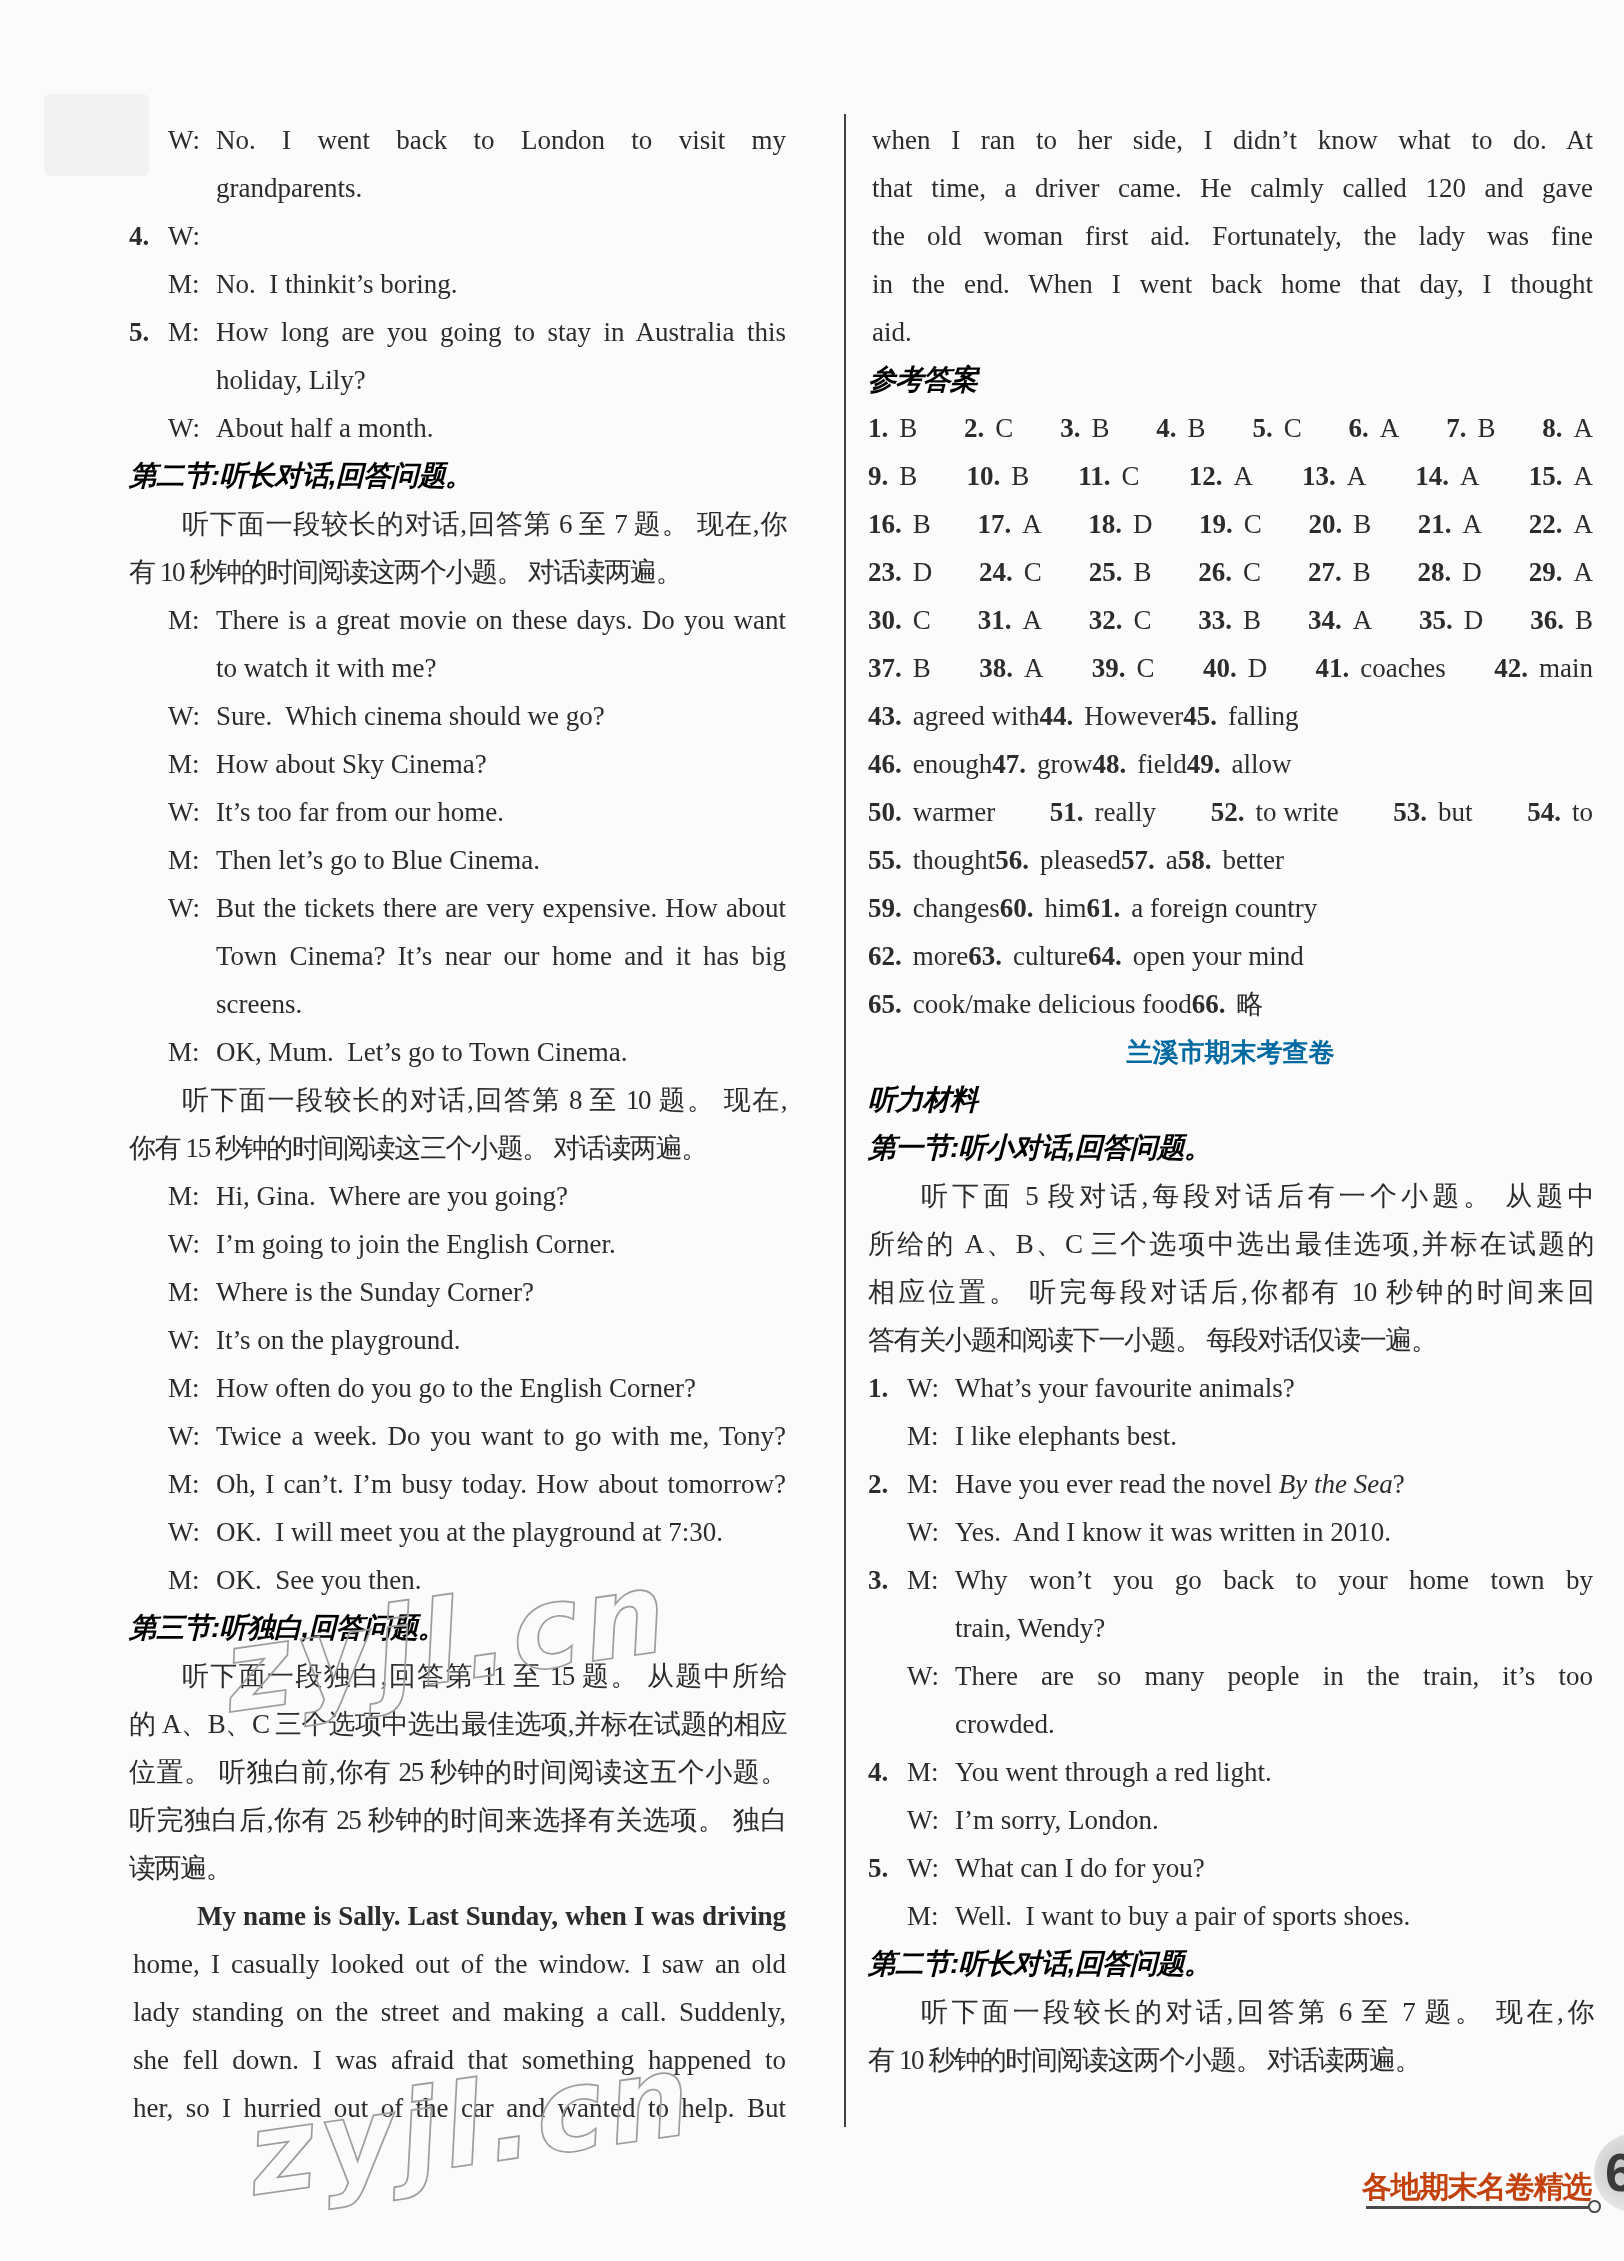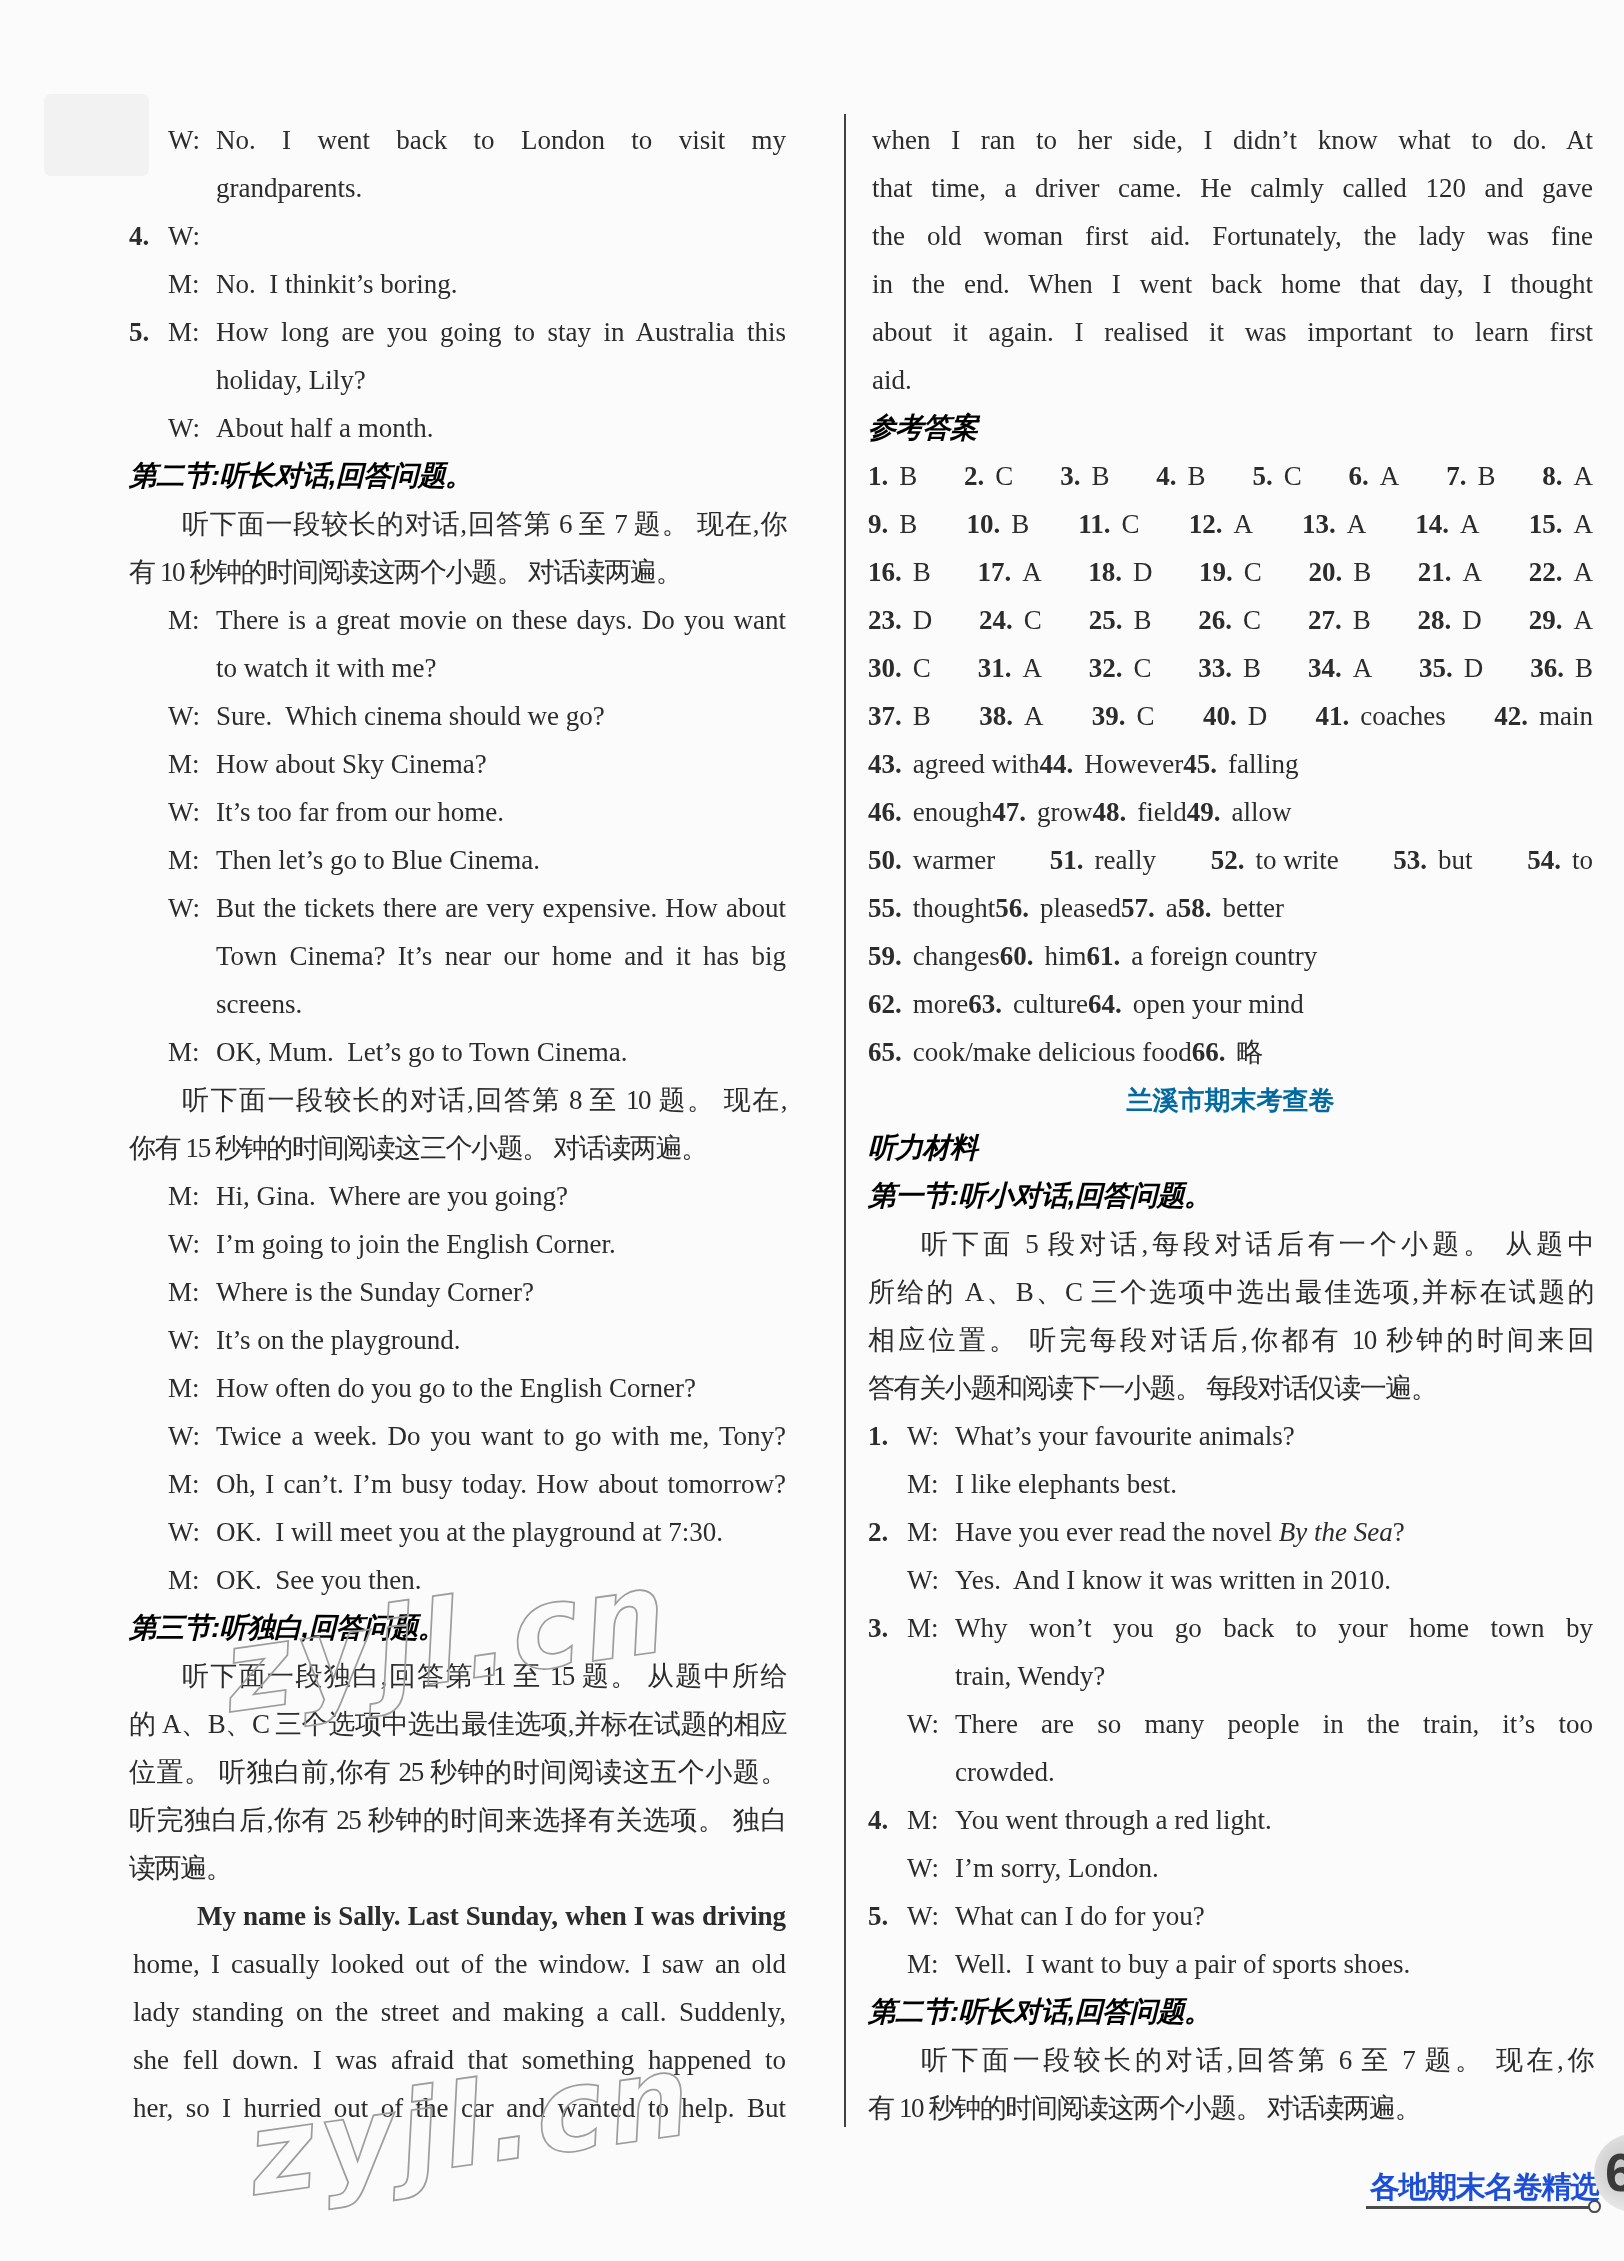--- a/index.html
+++ b/index.html
@@ -47,21 +47,21 @@
     font-style:italic;font-weight:600;font-size:114px;letter-spacing:5.4px;
     color:transparent;-webkit-text-stroke:1.7px #9d9d9d;
     transform:rotate(-8deg);transform-origin:left top;
     pointer-events:none;
   }
   .wm1{left:216px;top:1607px;}
   .wm2{left:240px;top:2090px;}
   .footer-label{
     position:absolute;left:1362px;top:2167px;
     font-family:Liberation Serif, serif;
-    font-weight:700;font-size:30px;letter-spacing:-1.4px;color:#1d4ed8;margin-left:8px;
+    font-weight:700;font-size:30px;letter-spacing:-1.4px;color:#c2410c;
   }
   .footer-line{position:absolute;left:1366px;top:2206px;width:229px;height:2.7px;background:#4a4a4a;}
   .footer-hook{position:absolute;left:1588px;top:2200px;width:8.8px;height:8.8px;border:2px solid #4a4a4a;border-radius:50%;background:#fbfbfb;}
   .page-circle{
     position:absolute;left:1594px;top:2134px;width:78px;height:78px;border-radius:50%;
     background:radial-gradient(circle at 42% 45%, #c3c3c3 0%, #d7d7d7 40%, #ececec 72%, #f7f7f7 100%);
   }
   .page-num{
     position:absolute;left:1605px;top:2141px;
     font-family:"Liberation Sans","DejaVu Sans",sans-serif;
@@ -117,21 +117,20 @@
       <div class="line narr-cont j">home, I casually looked out of the window.  I saw an old</div>
       <div class="line narr-cont j">lady standing on the street and making a call.  Suddenly,</div>
       <div class="line narr-cont j">she fell down.  I was afraid that something happened to</div>
       <div class="line narr-cont j">her, so I hurried out of the car and wanted to help.  But</div>
     </div>
   <div class="col col-right">
       <div class="line narr-cont j">when I ran to her side, I didn’t know what to do.  At</div>
       <div class="line narr-cont j">that time, a driver came.  He calmly called 120 and gave</div>
       <div class="line narr-cont j">the old woman first aid.  Fortunately, the lady was fine</div>
       <div class="line narr-cont j">in the end.  When I went back home that day, I thought</div>
-      <div class="line narr-cont j">about it again.  I realised it was important to learn first</div>
       <div class="line narr-cont">aid.</div>
       <div class="line header">参考答案</div>
       <div class="line answers fill"><span class="pair"><b>1.</b><span class="val">B</span></span><span class="pair"><b>2.</b><span class="val">C</span></span><span class="pair"><b>3.</b><span class="val">B</span></span><span class="pair"><b>4.</b><span class="val">B</span></span><span class="pair"><b>5.</b><span class="val">C</span></span><span class="pair"><b>6.</b><span class="val">A</span></span><span class="pair"><b>7.</b><span class="val">B</span></span><span class="pair"><b>8.</b><span class="val">A</span></span></div>
       <div class="line answers fill"><span class="pair"><b>9.</b><span class="val">B</span></span><span class="pair"><b>10.</b><span class="val">B</span></span><span class="pair"><b>11.</b><span class="val">C</span></span><span class="pair"><b>12.</b><span class="val">A</span></span><span class="pair"><b>13.</b><span class="val">A</span></span><span class="pair"><b>14.</b><span class="val">A</span></span><span class="pair"><b>15.</b><span class="val">A</span></span></div>
       <div class="line answers fill"><span class="pair"><b>16.</b><span class="val">B</span></span><span class="pair"><b>17.</b><span class="val">A</span></span><span class="pair"><b>18.</b><span class="val">D</span></span><span class="pair"><b>19.</b><span class="val">C</span></span><span class="pair"><b>20.</b><span class="val">B</span></span><span class="pair"><b>21.</b><span class="val">A</span></span><span class="pair"><b>22.</b><span class="val">A</span></span></div>
       <div class="line answers fill"><span class="pair"><b>23.</b><span class="val">D</span></span><span class="pair"><b>24.</b><span class="val">C</span></span><span class="pair"><b>25.</b><span class="val">B</span></span><span class="pair"><b>26.</b><span class="val">C</span></span><span class="pair"><b>27.</b><span class="val">B</span></span><span class="pair"><b>28.</b><span class="val">D</span></span><span class="pair"><b>29.</b><span class="val">A</span></span></div>
       <div class="line answers fill"><span class="pair"><b>30.</b><span class="val">C</span></span><span class="pair"><b>31.</b><span class="val">A</span></span><span class="pair"><b>32.</b><span class="val">C</span></span><span class="pair"><b>33.</b><span class="val">B</span></span><span class="pair"><b>34.</b><span class="val">A</span></span><span class="pair"><b>35.</b><span class="val">D</span></span><span class="pair"><b>36.</b><span class="val">B</span></span></div>
       <div class="line answers fill"><span class="pair"><b>37.</b><span class="val">B</span></span><span class="pair"><b>38.</b><span class="val">A</span></span><span class="pair"><b>39.</b><span class="val">C</span></span><span class="pair"><b>40.</b><span class="val">D</span></span><span class="pair"><b>41.</b><span class="val">coaches</span></span><span class="pair"><b>42.</b><span class="val">main</span></span></div>
       <div class="line answers gapped"><span class="pair"><b>43.</b><span class="val">agreed with</span></span><span class="pair"><b>44.</b><span class="val">However</span></span><span class="pair"><b>45.</b><span class="val">falling</span></span></div>
       <div class="line answers gapped"><span class="pair"><b>46.</b><span class="val">enough</span></span><span class="pair"><b>47.</b><span class="val">grow</span></span><span class="pair"><b>48.</b><span class="val">field</span></span><span class="pair"><b>49.</b><span class="val">allow</span></span></div>

